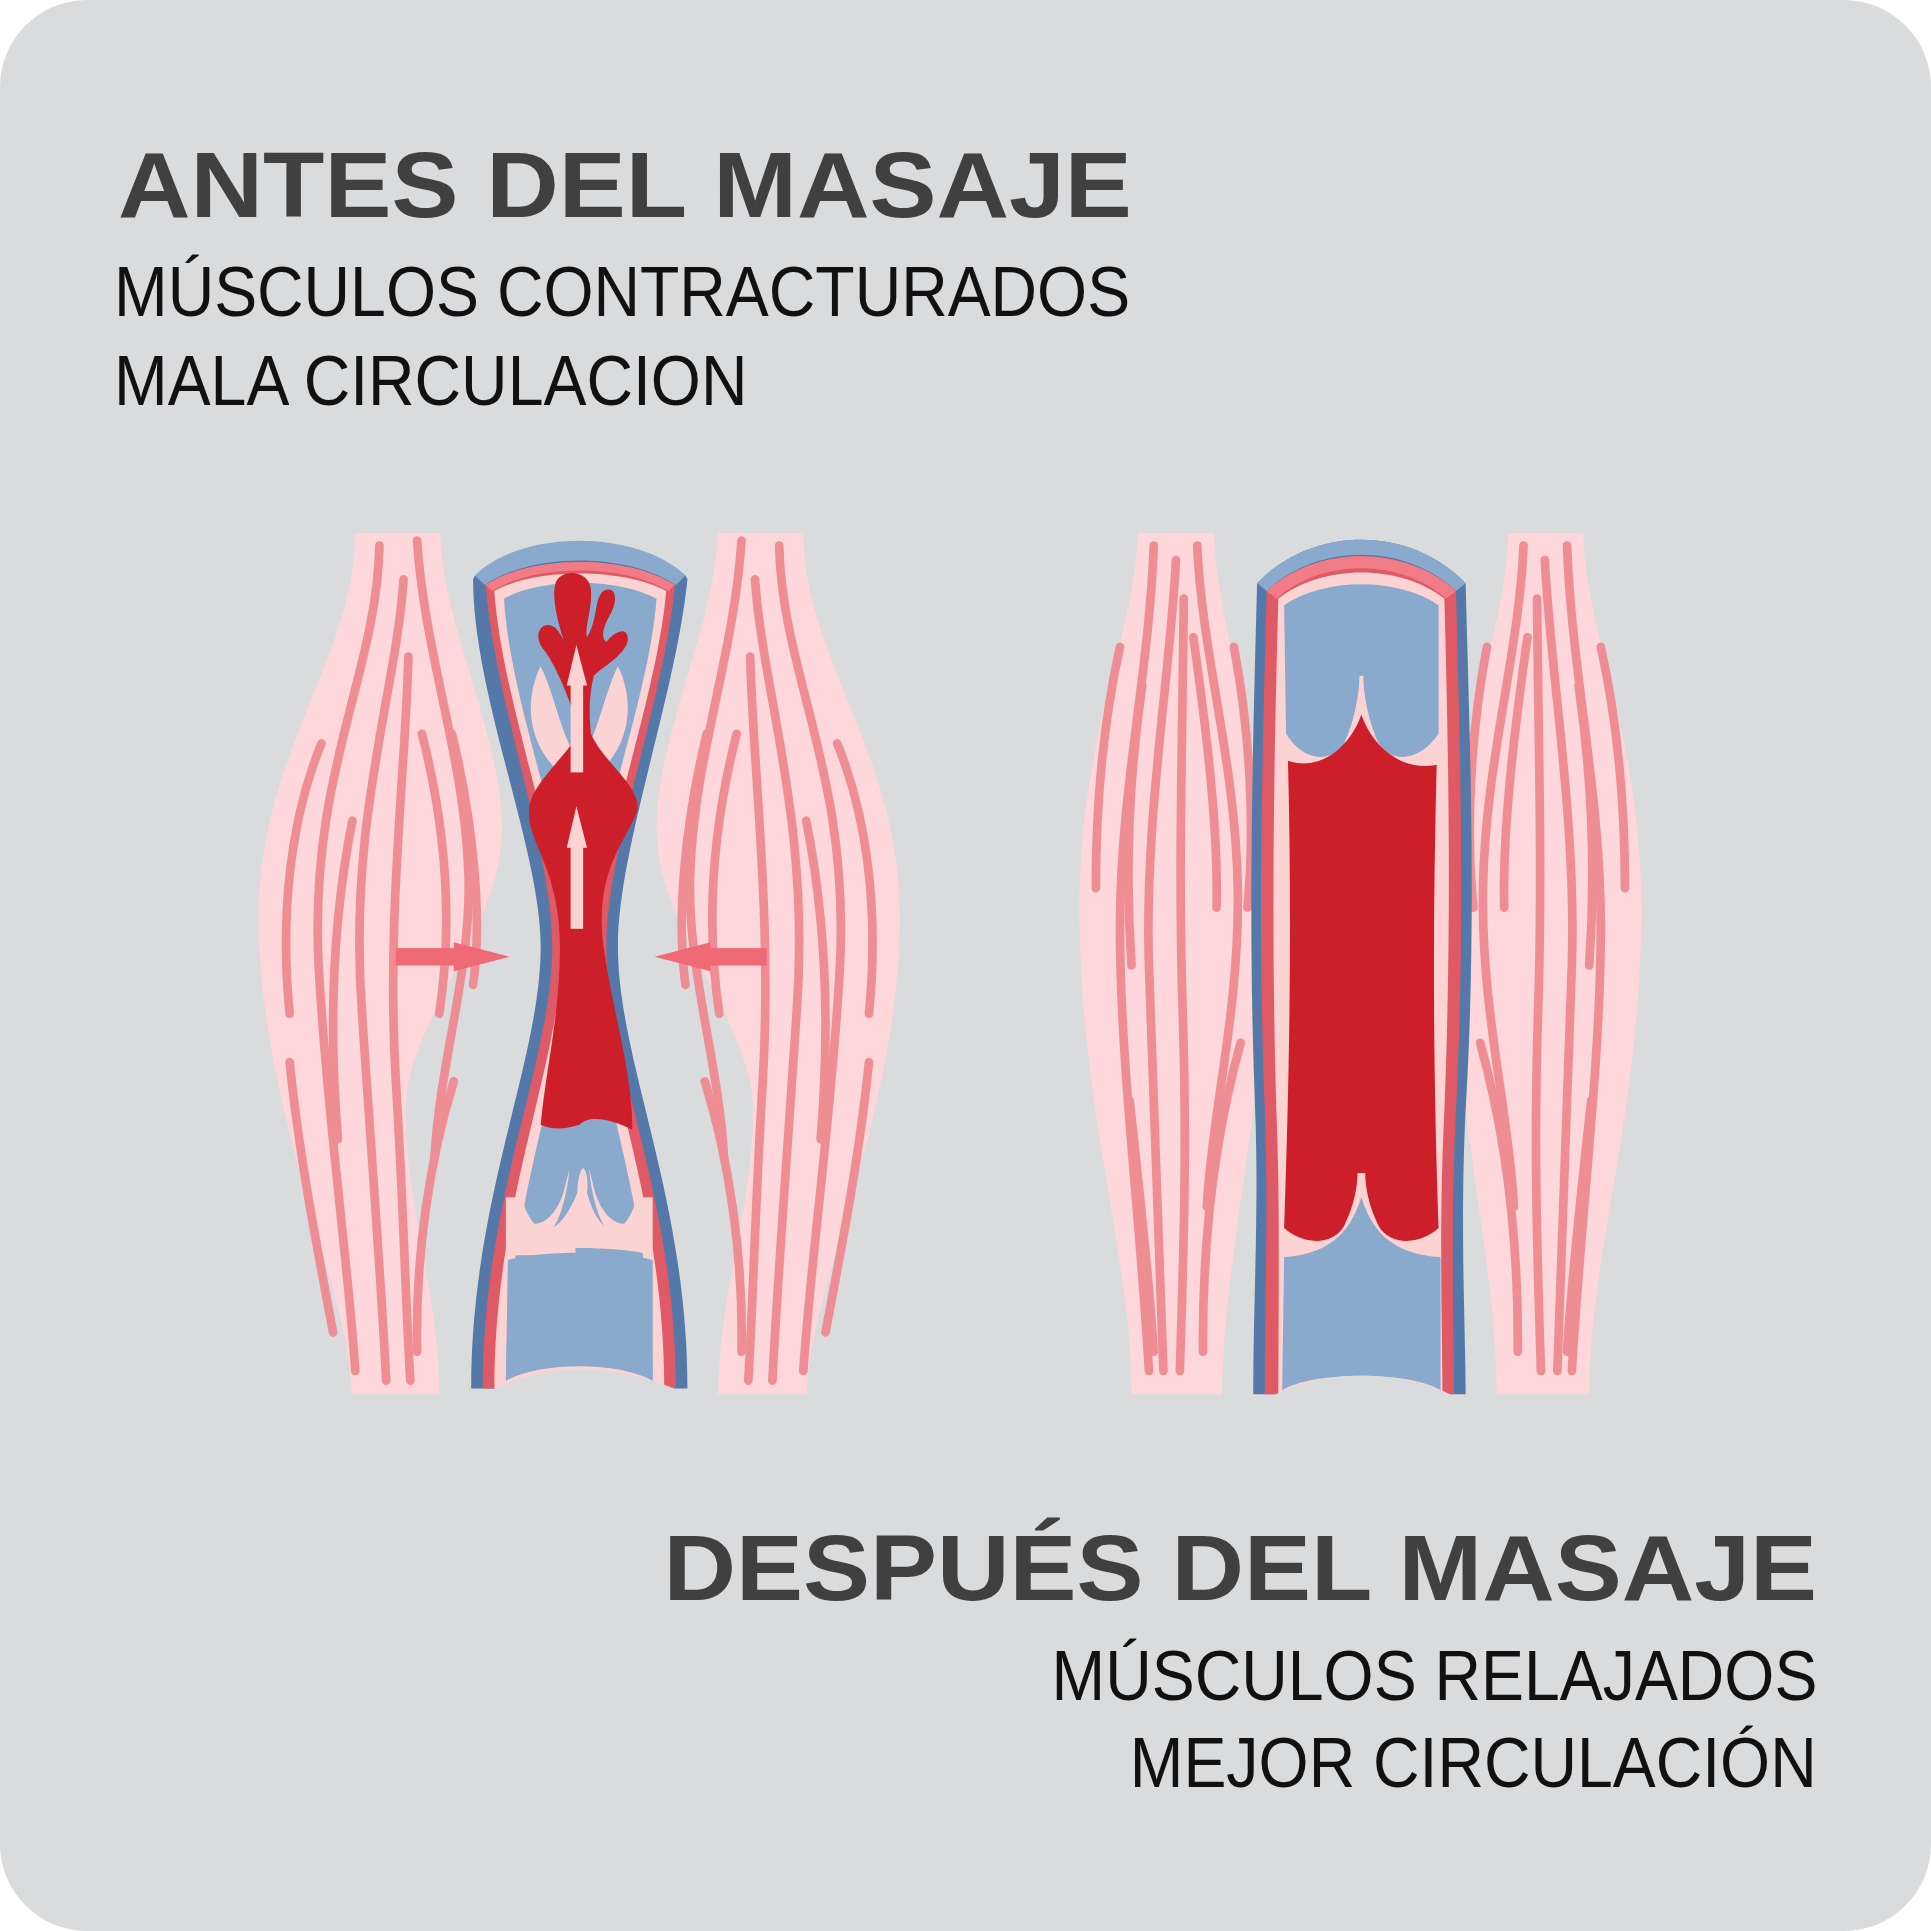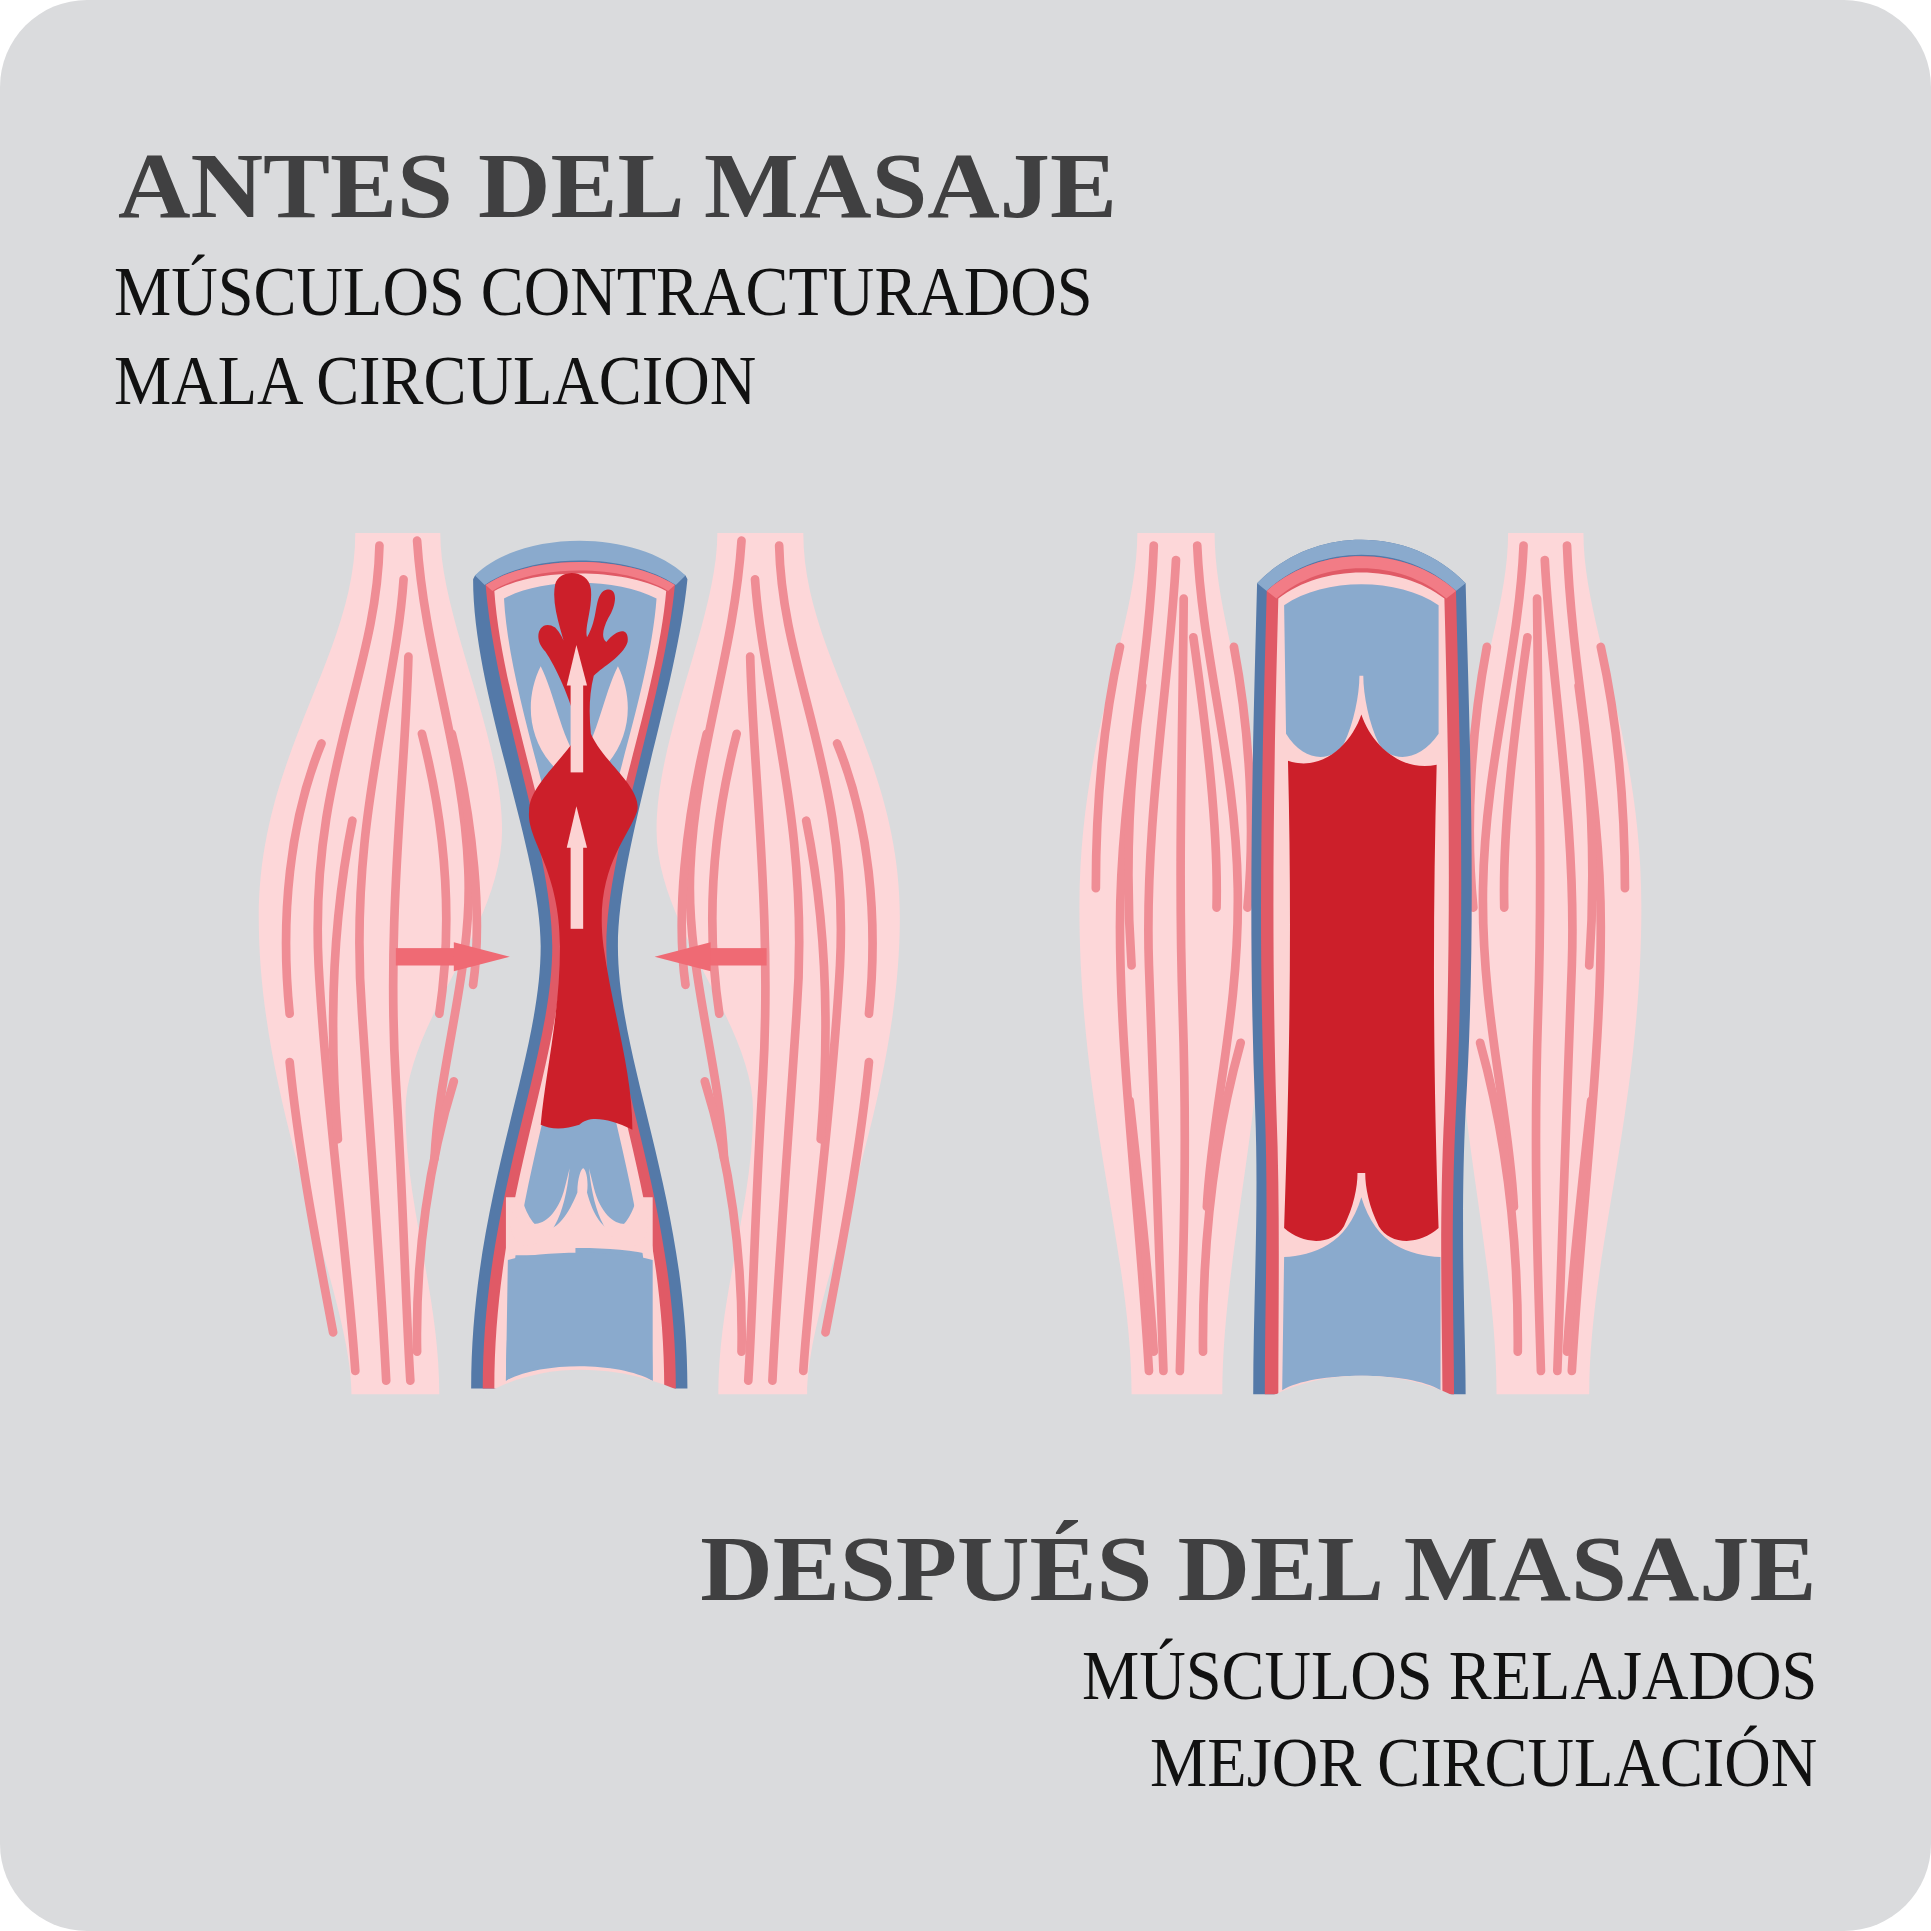--- a/index.html
+++ b/index.html
@@ -2,21 +2,21 @@
 <html><head>
   <meta charset="utf-8">
   <style>
     html, body { margin: 0; padding: 0; background: #ffffff; }
     .canvas {
       position: relative;
       width: 1931px; height: 1931px;
       background: #dadbdd;
       border-radius: 87px;
       overflow: hidden;
-      font-family: Liberation Serif, serif;
+      font-family: Liberation Sans, sans-serif;
     }
     .title {
       position: absolute;
       font-weight: 700;
       color: #404041;
       font-size: 93px;
       letter-spacing: 0px;
       line-height: 1;
       transform: scaleX(1.08);
       transform-origin: left top;

